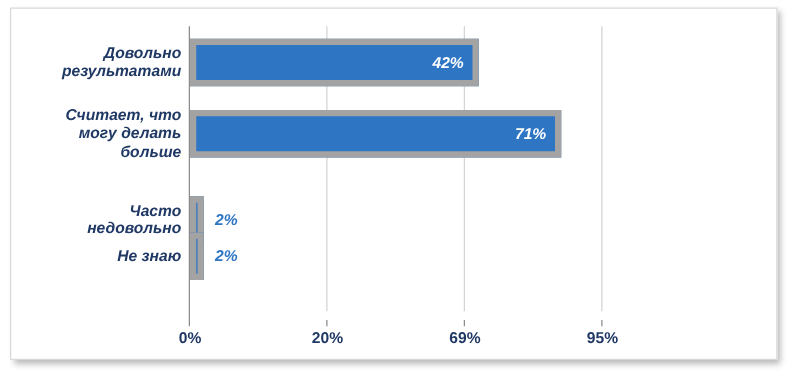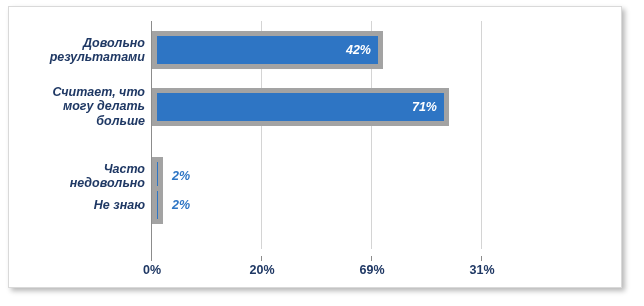--- a/index.html
+++ b/index.html
@@ -164,16 +164,16 @@
     </div>
 
     <div class="tick-mark" style="left:142px"></div>
     <div class="tick-mark" style="left:252px"></div>
     <div class="tick-mark" style="left:362px"></div>
     <div class="tick-mark" style="left:472px"></div>
 
     <div class="tick-label" style="left:143px">0%</div>
     <div class="tick-label" style="left:253px">20%</div>
     <div class="tick-label" style="left:363px">69%</div>
-    <div class="tick-label" style="left:473px">31%</div>
+    <div class="tick-label" style="left:473px">95%</div>
 
   </div>
 </div>
 
 </body></html>

